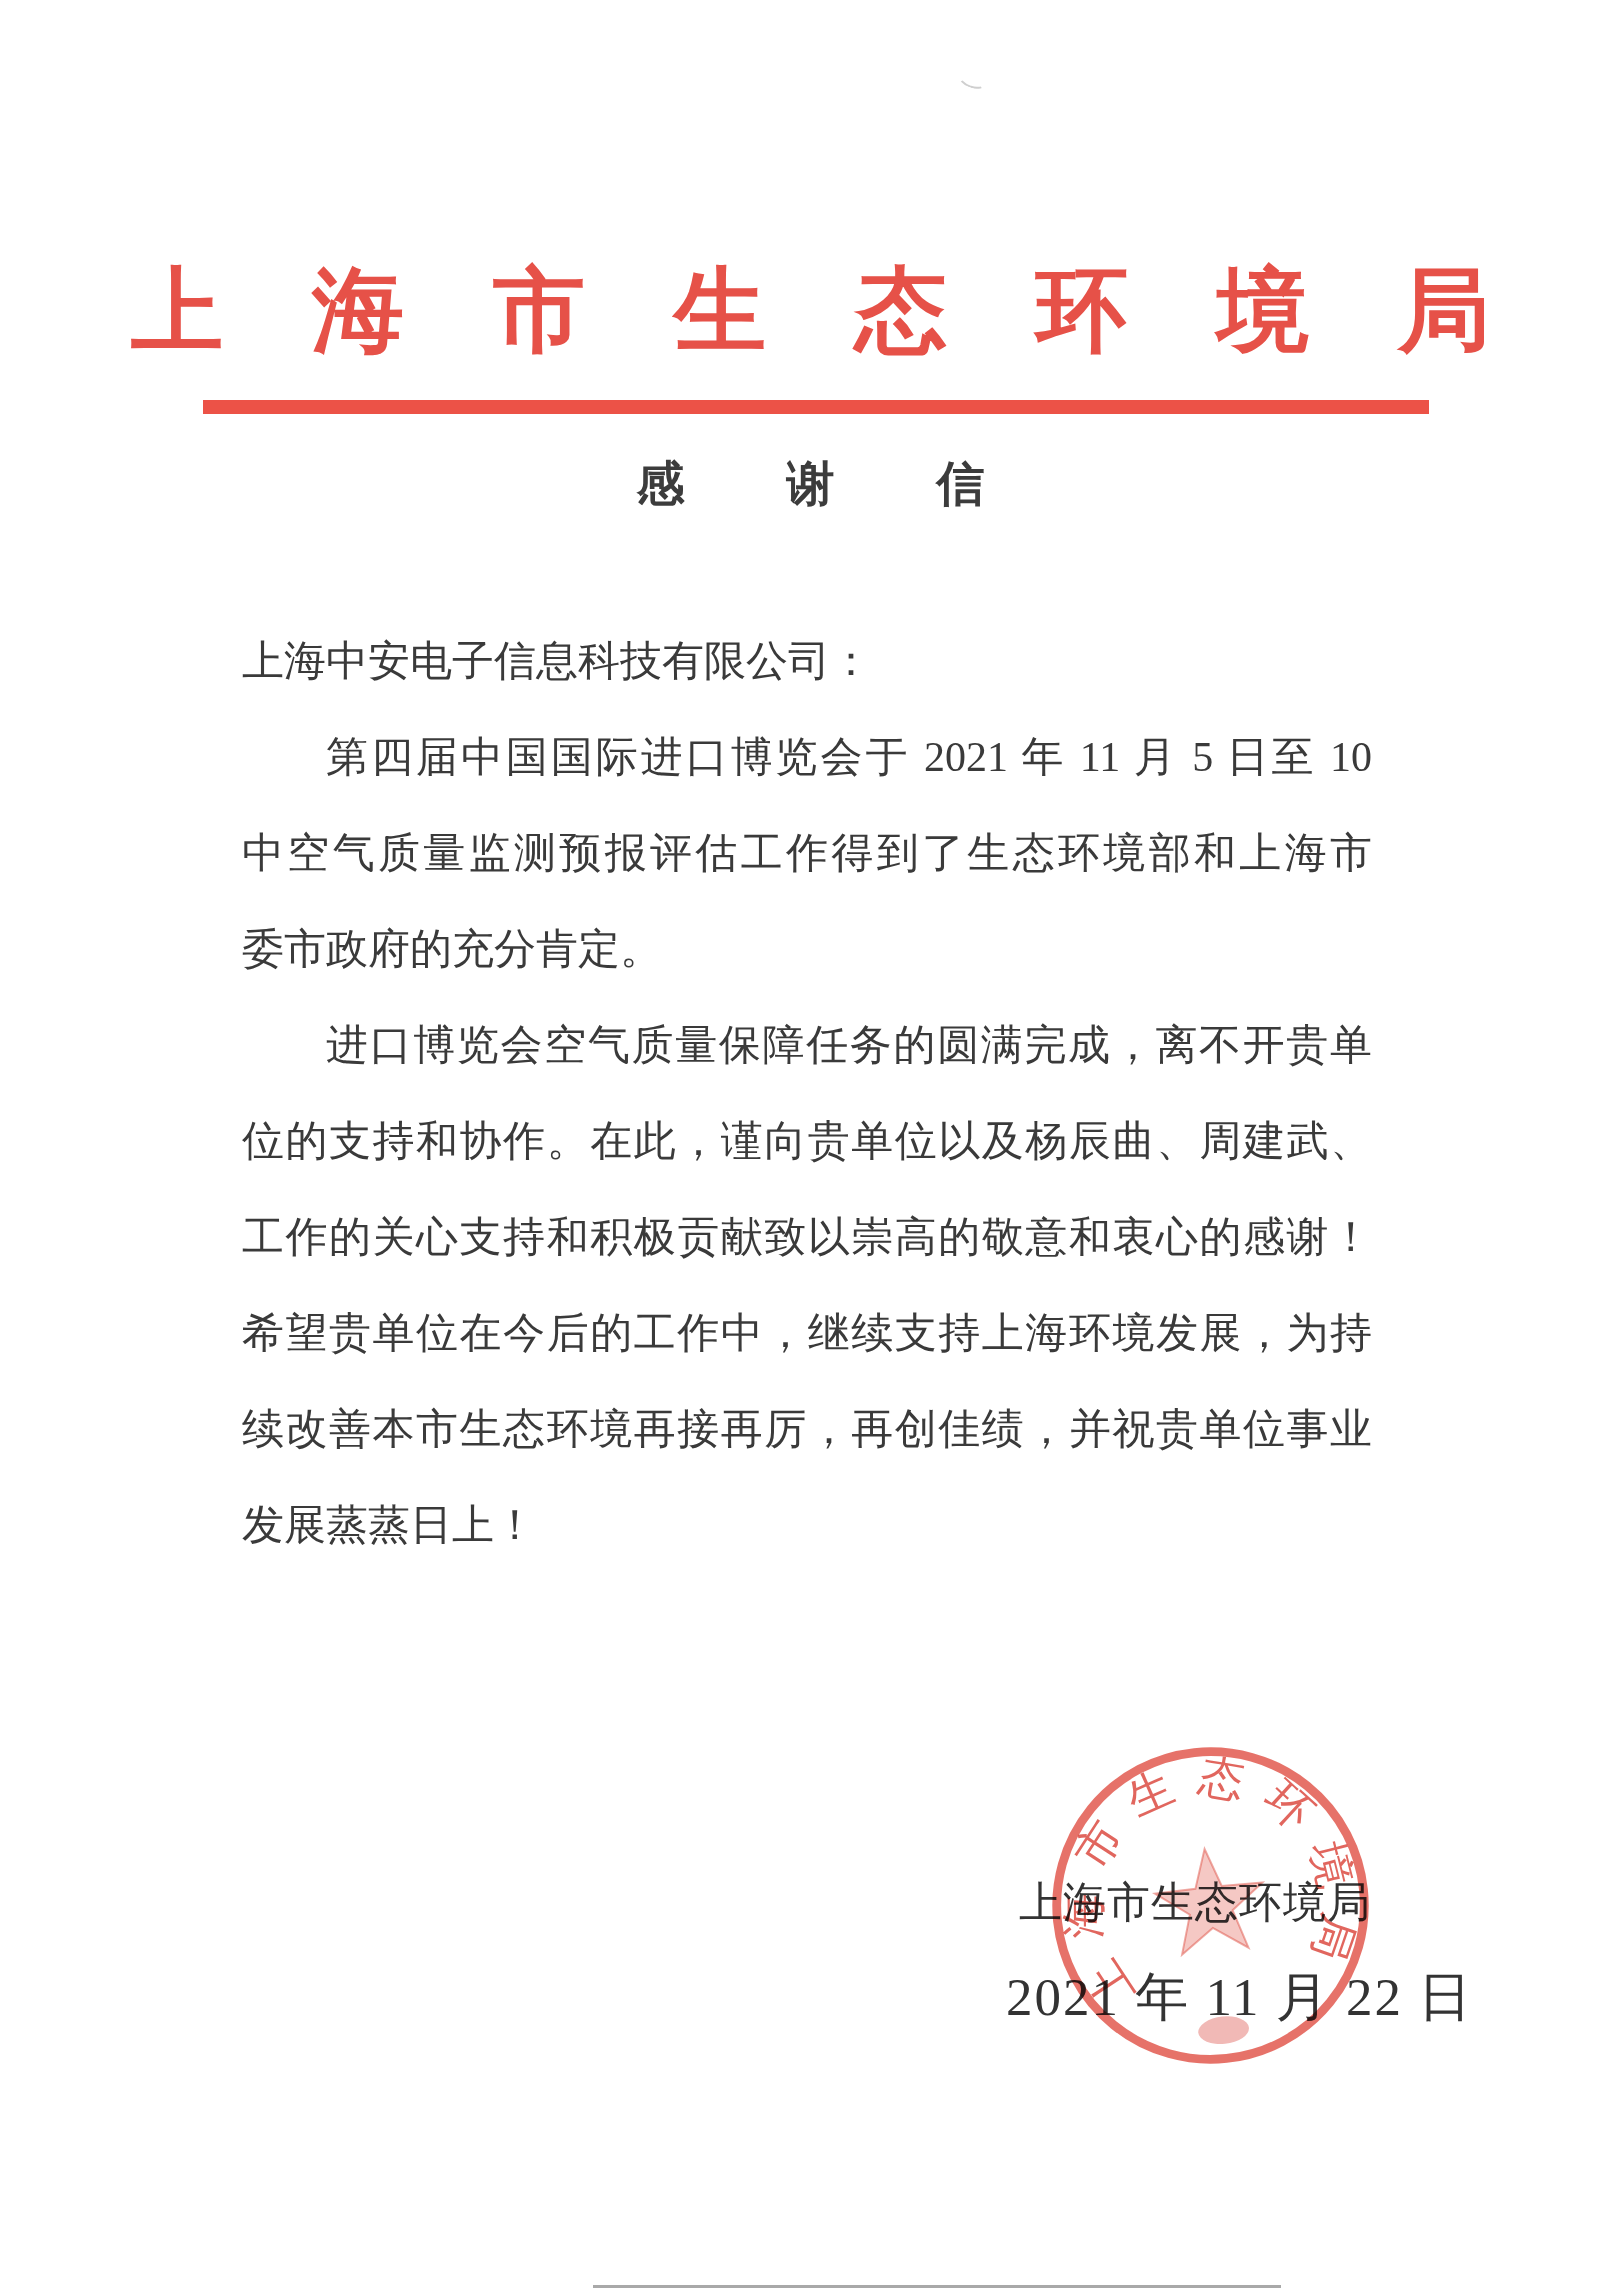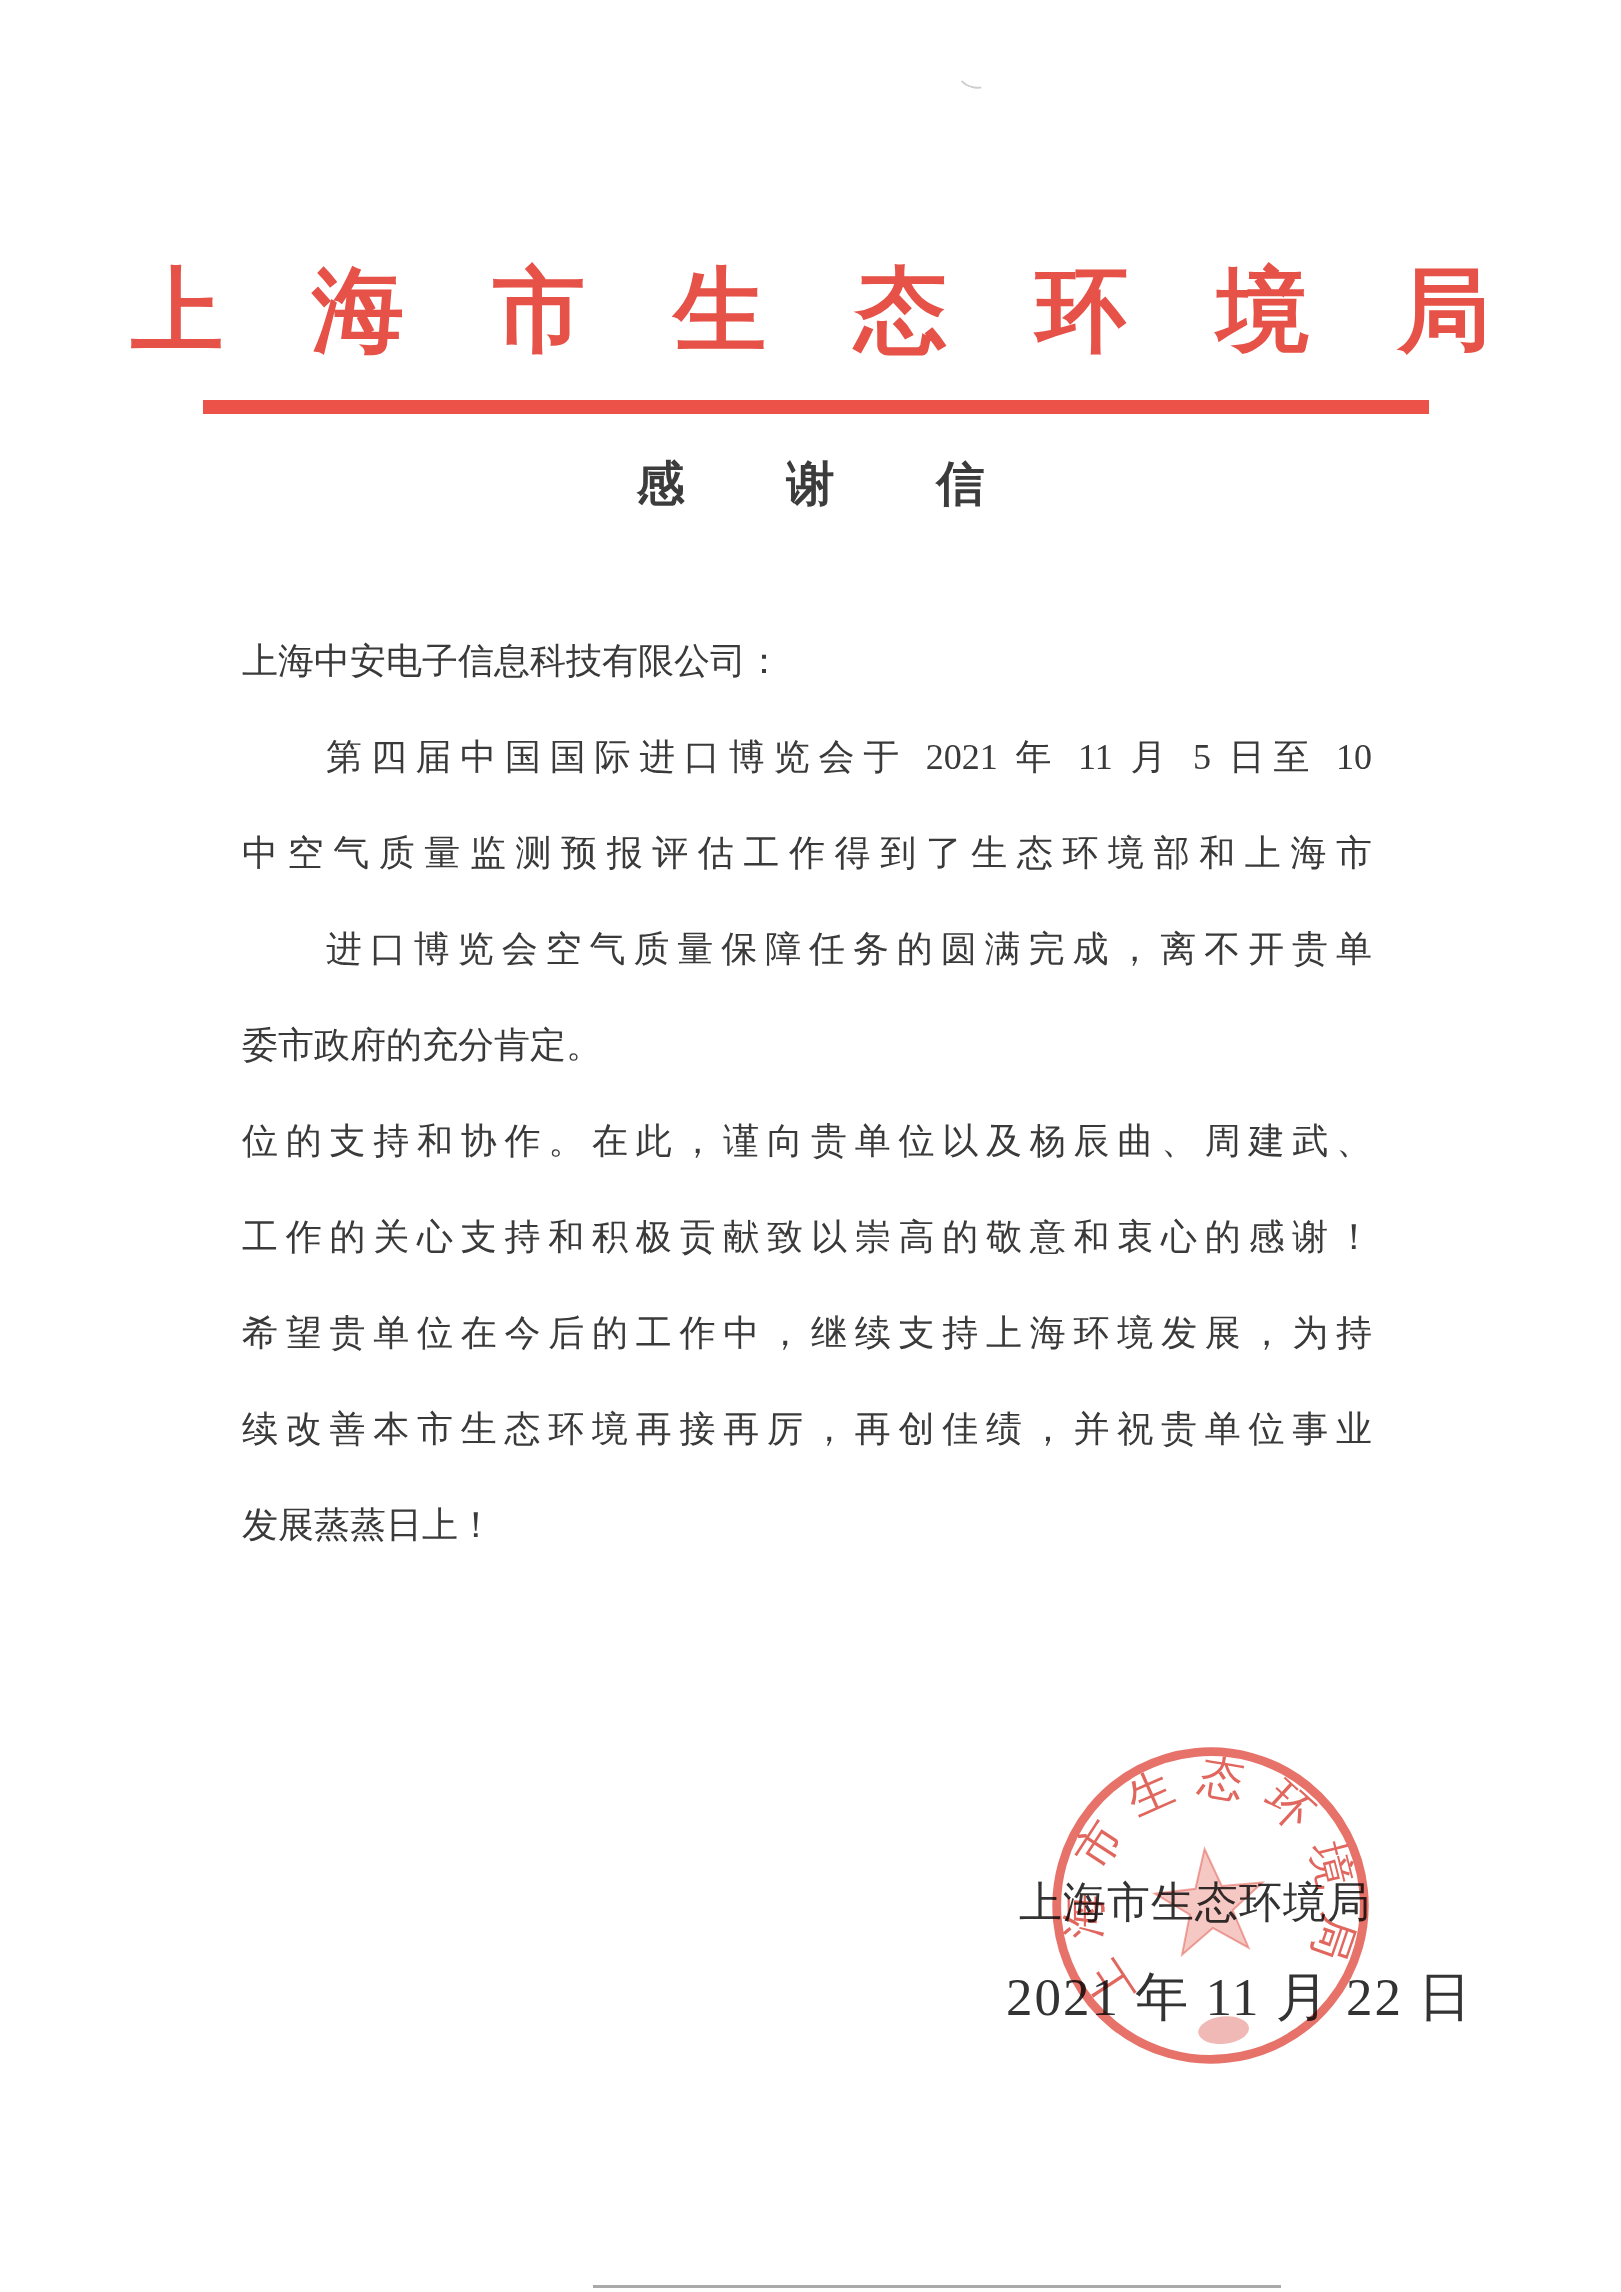--- a/index.html
+++ b/index.html
@@ -28,21 +28,21 @@
     position:absolute;top:446px;left:0;width:100%;
     text-align:center;
     font-size:48px;line-height:76px;font-weight:600;
     letter-spacing:45px;padding-left:45px;box-sizing:border-box;
     color:#3c3c3c;
   }
   
   .body-block{
     position:absolute;top:613px;left:242px;width:1130px;
     color:#3a3a3a;
-    font-size:36px;
+    font-size:42px;
   }
   .bline{
     height:96px;line-height:96px;
     white-space:nowrap;
   }
   .bline.justify{
     white-space:normal;
     text-align:justify;
     text-align-last:justify;
     text-justify:inter-character;
@@ -90,22 +90,22 @@
 
   <div class="masthead">上 海 市 生 态 环 境 局</div>
   <div class="red-rule"></div>
 
   <div class="doc-title">感 谢 信</div>
 
   <div class="body-block">
     <div class="bline">上海中安电子信息科技有限公司：</div>
     <div class="bline justify indent">第四届中国国际进口博览会于 2021 年 11 月 5 日至 10</div>
     <div class="bline justify">中空气质量监测预报评估工作得到了生态环境部和上海市</div>
+    <div class="bline">委市政府的充分肯定。</div>
     <div class="bline justify indent">进口博览会空气质量保障任务的圆满完成，离不开贵单</div>
-    <div class="bline">委市政府的充分肯定。</div>
     <div class="bline justify">位的支持和协作。在此，谨向贵单位以及杨辰曲、周建武、</div>
     <div class="bline justify">工作的关心支持和积极贡献致以崇高的敬意和衷心的感谢！</div>
     <div class="bline justify">希望贵单位在今后的工作中，继续支持上海环境发展，为持</div>
     <div class="bline justify">续改善本市生态环境再接再厉，再创佳绩，并祝贵单位事业</div>
     <div class="bline">发展蒸蒸日上！</div>
   </div>
 
   <div class="sig-org">上海市生态环境局</div>
   <div class="sig-date">2021 年 11 月 22 日</div>
 

